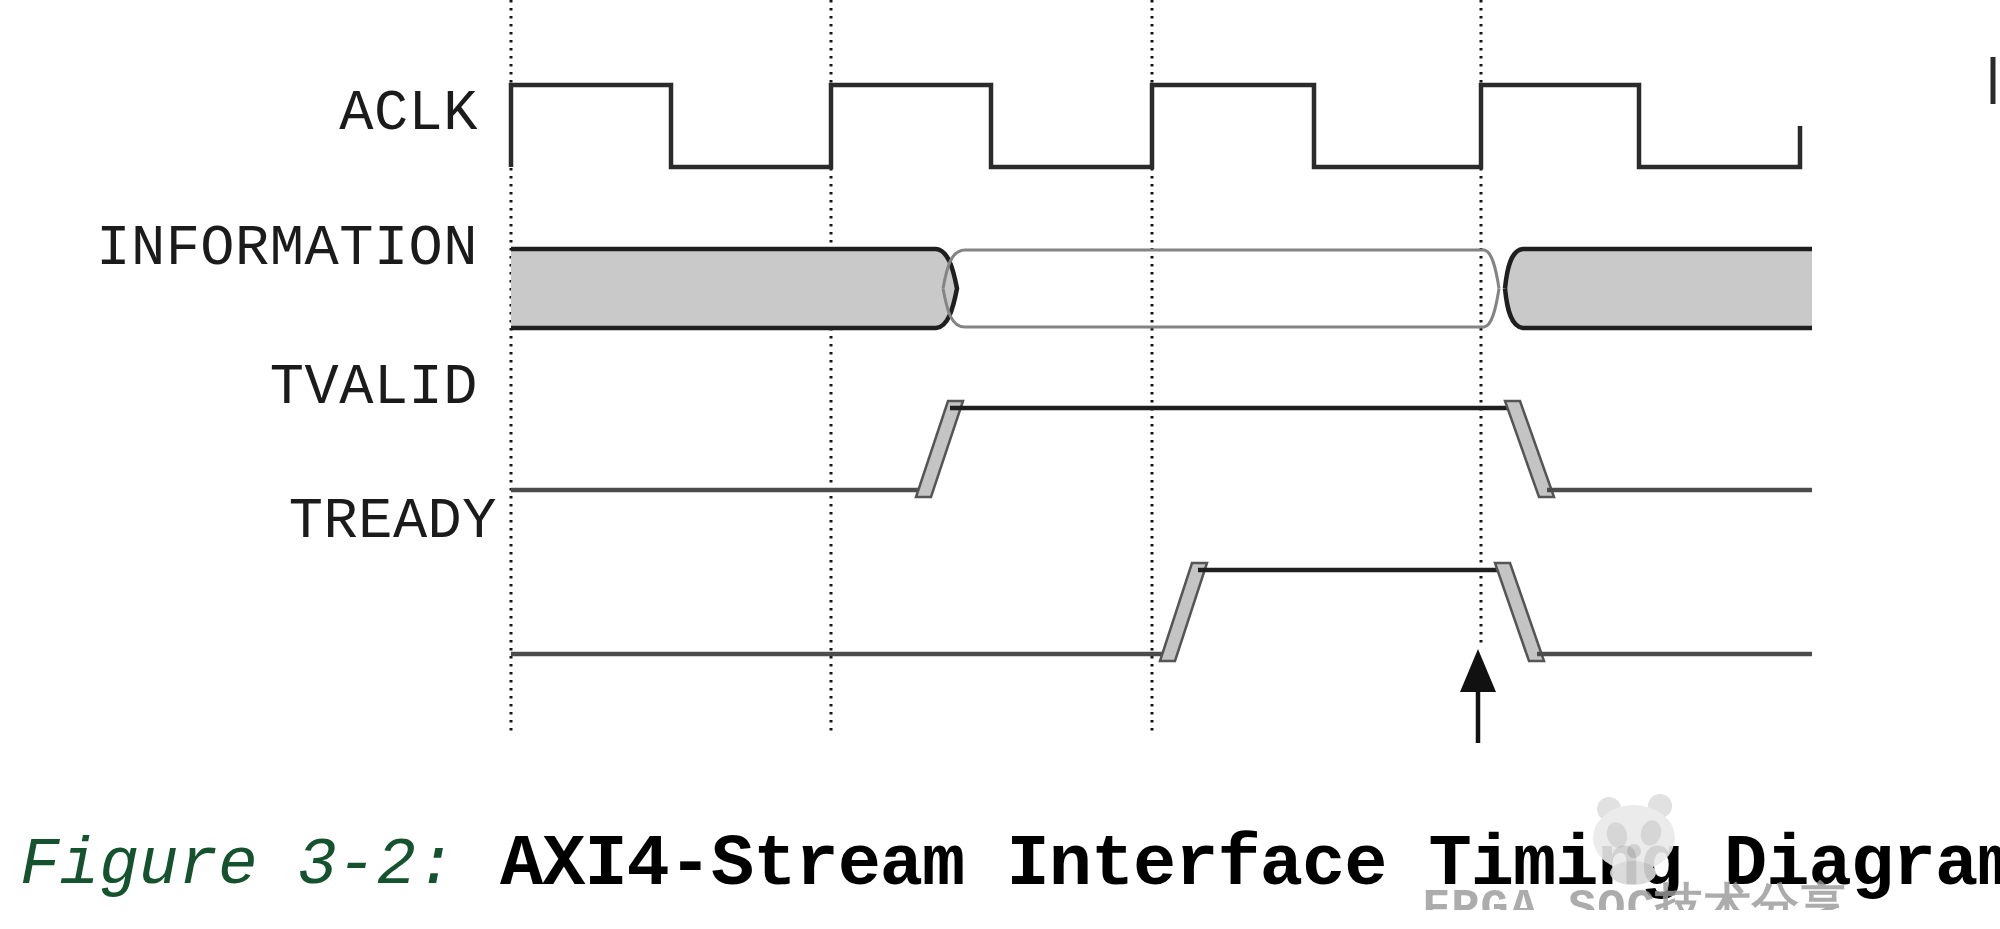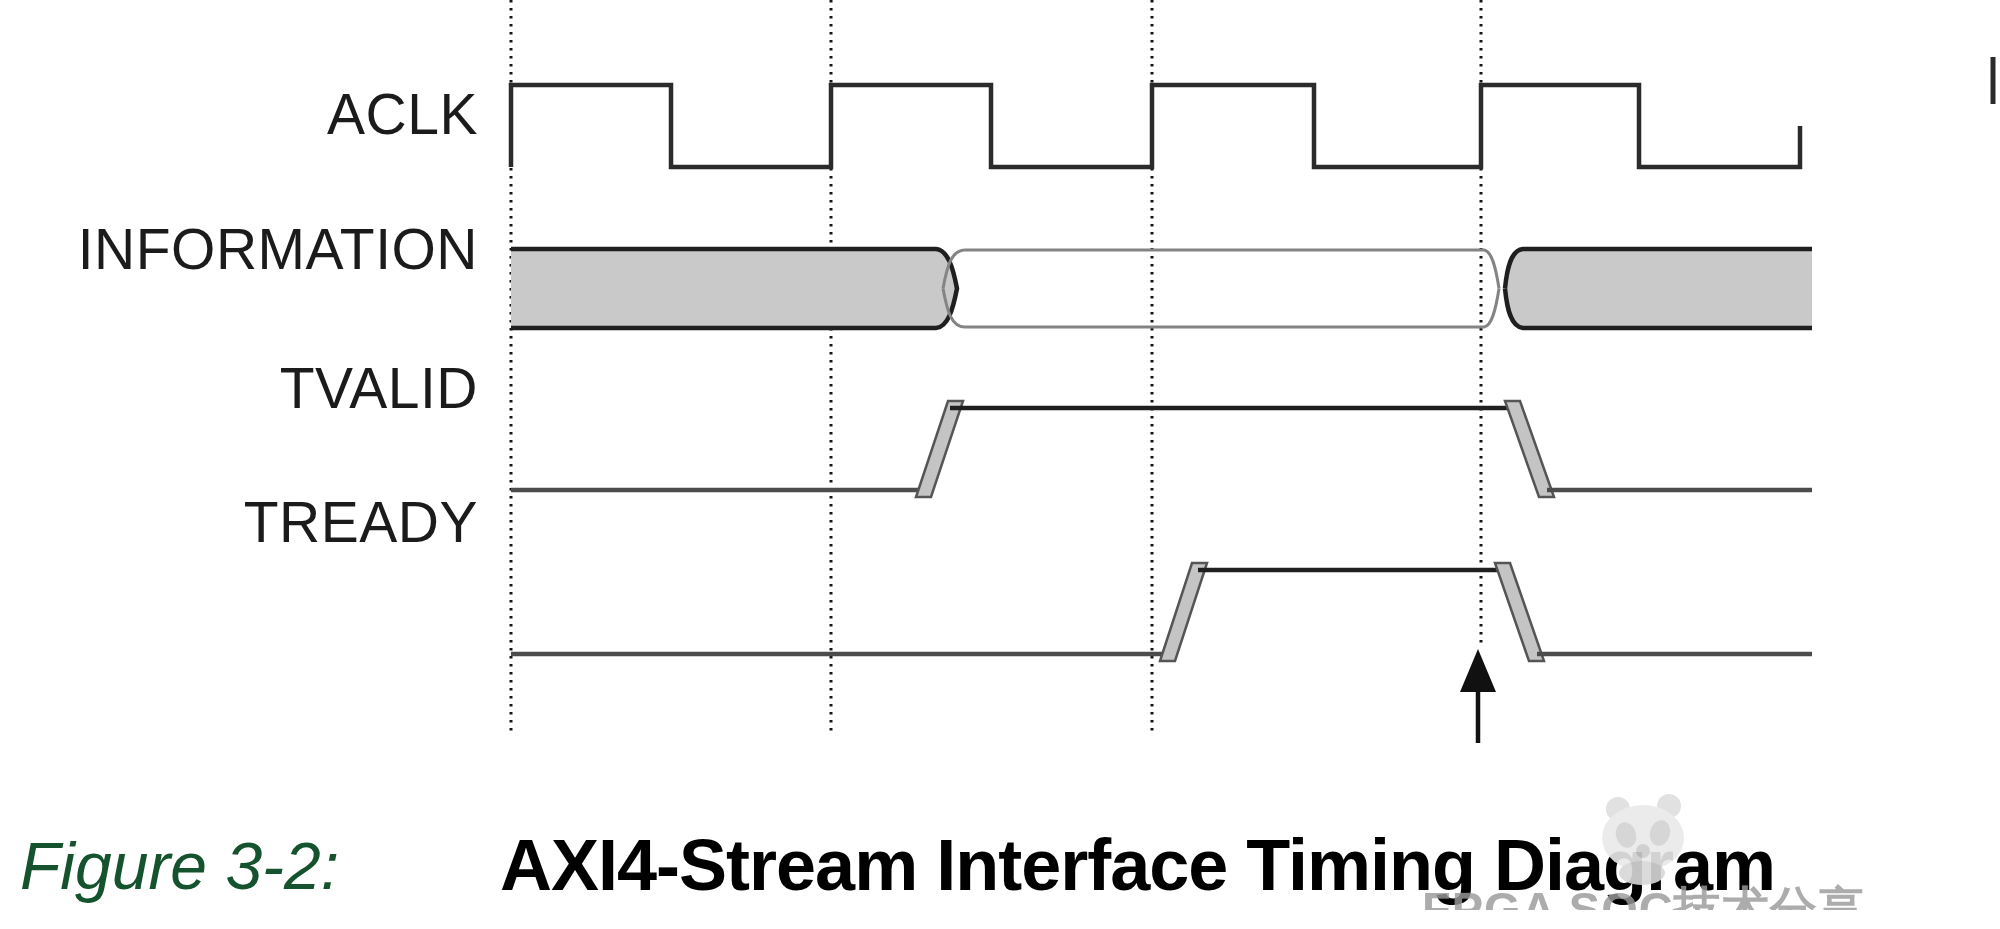--- a/index.html
+++ b/index.html
@@ -1,29 +1,29 @@
 <!DOCTYPE html>
 <html><head>
 <meta charset="utf-8">
 <style>
   html,body{margin:0;padding:0;background:#ffffff;}
   .stage{
     position:relative;width:2000px;height:910px;background:#ffffff;
-    font-family:Liberation Sans, sans-serif;overflow:hidden;
+    font-family:Liberation Mono, monospace;overflow:hidden;
   }
   .diagram-svg{position:absolute;left:0;top:0;}
   .sig-label{
     position:absolute;left:0;width:478px;text-align:right;
     font-size:57px;line-height:58px;color:#1b1b1b;letter-spacing:.5px;
     white-space:nowrap;
   }
   #lbl-aclk{top:85px;}
   #lbl-information{top:220px;}
   #lbl-tvalid{top:359px;}
-  #lbl-tready{top:493px;}
+  #lbl-tready{top:493px;padding-left:19px;}
   .caption-label{
     position:absolute;left:20px;top:833px;font-style:italic;font-weight:500;
     font-size:66px;line-height:1;color:#14532d;white-space:nowrap;
   }
   .caption-title{
     position:absolute;left:500px;top:829px;font-weight:700;
     font-size:72px;line-height:1;color:#000;letter-spacing:-1px;white-space:nowrap;
   }
   .watermark{
     position:absolute;left:1418px;top:793px;display:flex;align-items:center;

